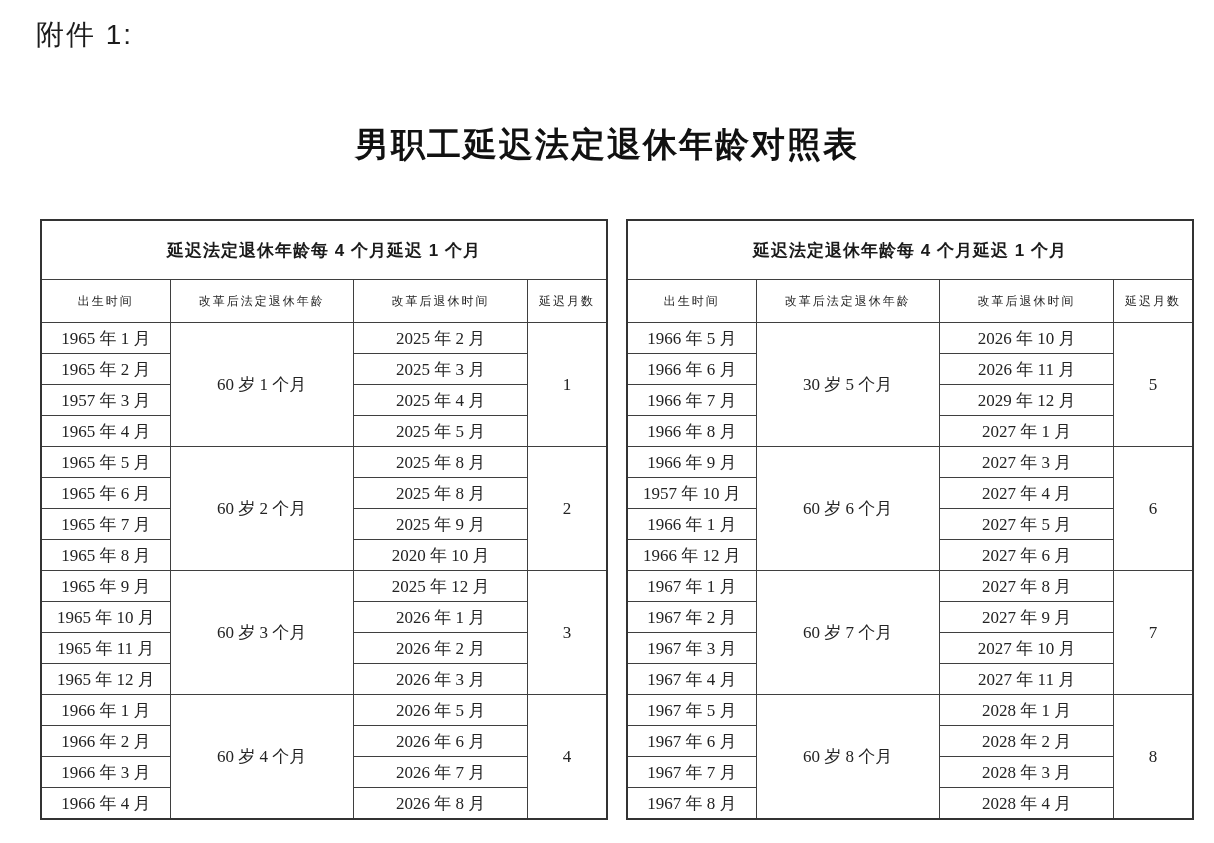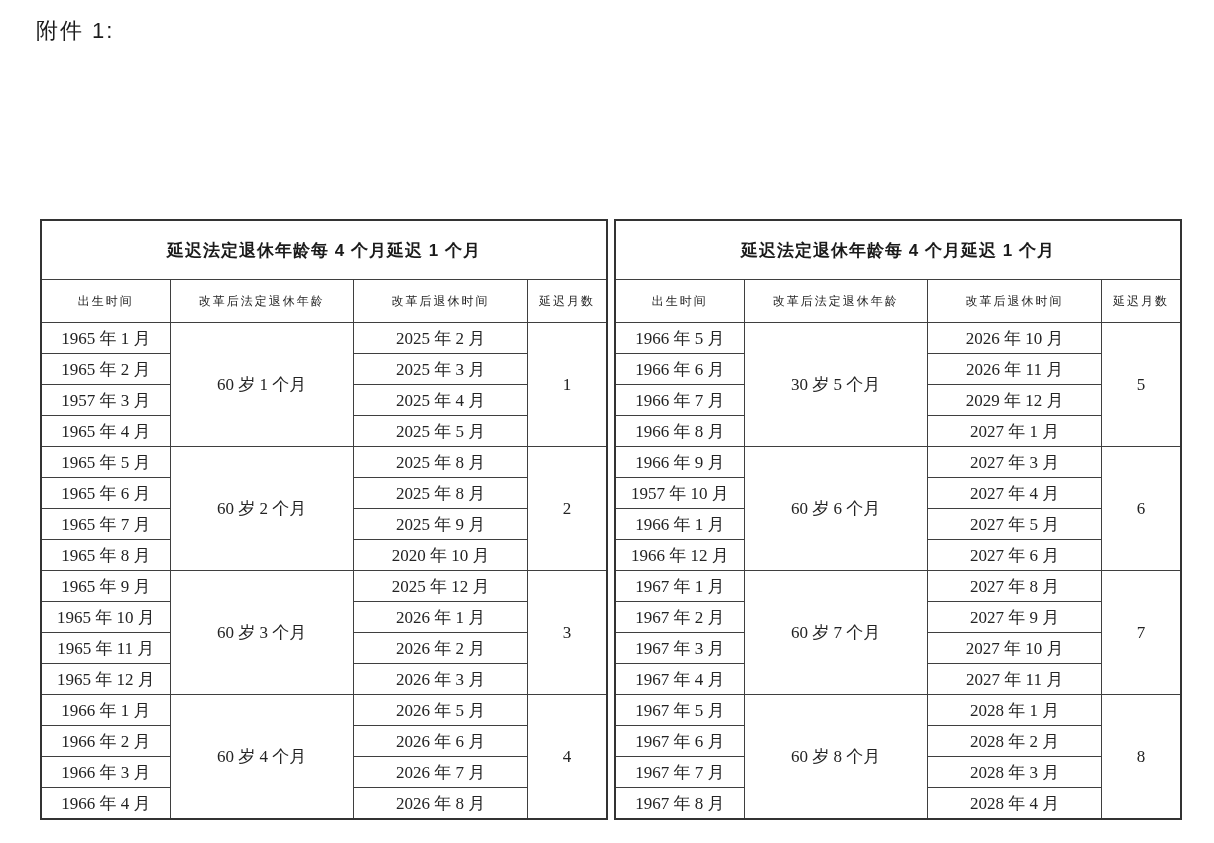--- a/index.html
+++ b/index.html
@@ -12,21 +12,21 @@
     width: 1214px;
     height: 843px;
     background: #ffffff;
     overflow: hidden;
   }
   .attachment {
     position: absolute;
     left: 36px;
     top: 16px;
     font-family: "Liberation Sans", sans-serif;
-    font-size: 22px;
+    font-size: 28px;
     color: #1c1c1c;
     letter-spacing: 2px;
   }
   .title {
     position: absolute;
     left: 0;
     right: 0;
     top: 122px;
     margin: 0;
     text-align: center;
@@ -34,21 +34,21 @@
     font-size: 34px;
     font-weight: 700;
     letter-spacing: 2px;
     color: #111111;
   }
   .tables {
     position: absolute;
     left: 40px;
     top: 219px;
     display: flex;
-    gap: 6px;
+    gap: 18px;
   }
   table.half {
     border-collapse: collapse;
     table-layout: fixed;
     width: 568px;
     border: 2px solid #333333;
     background: #ffffff;
   }
   th, td {
     border: 1px solid #3f3f3f;
@@ -81,20 +81,21 @@
     font-size: 17px;
   }
 </style>
 </head>
 <body>
 
 <div class="page">
 
   <div class="attachment">附件 1:</div>
 
+  <h1 class="title">男职工延迟法定退休年龄对照表</h1>
 
   <div class="tables">
 
     <table class="half">
       <colgroup>
         <col style="width:22.8%">
         <col style="width:32.4%">
         <col style="width:30.8%">
         <col style="width:14%">
       </colgroup>

